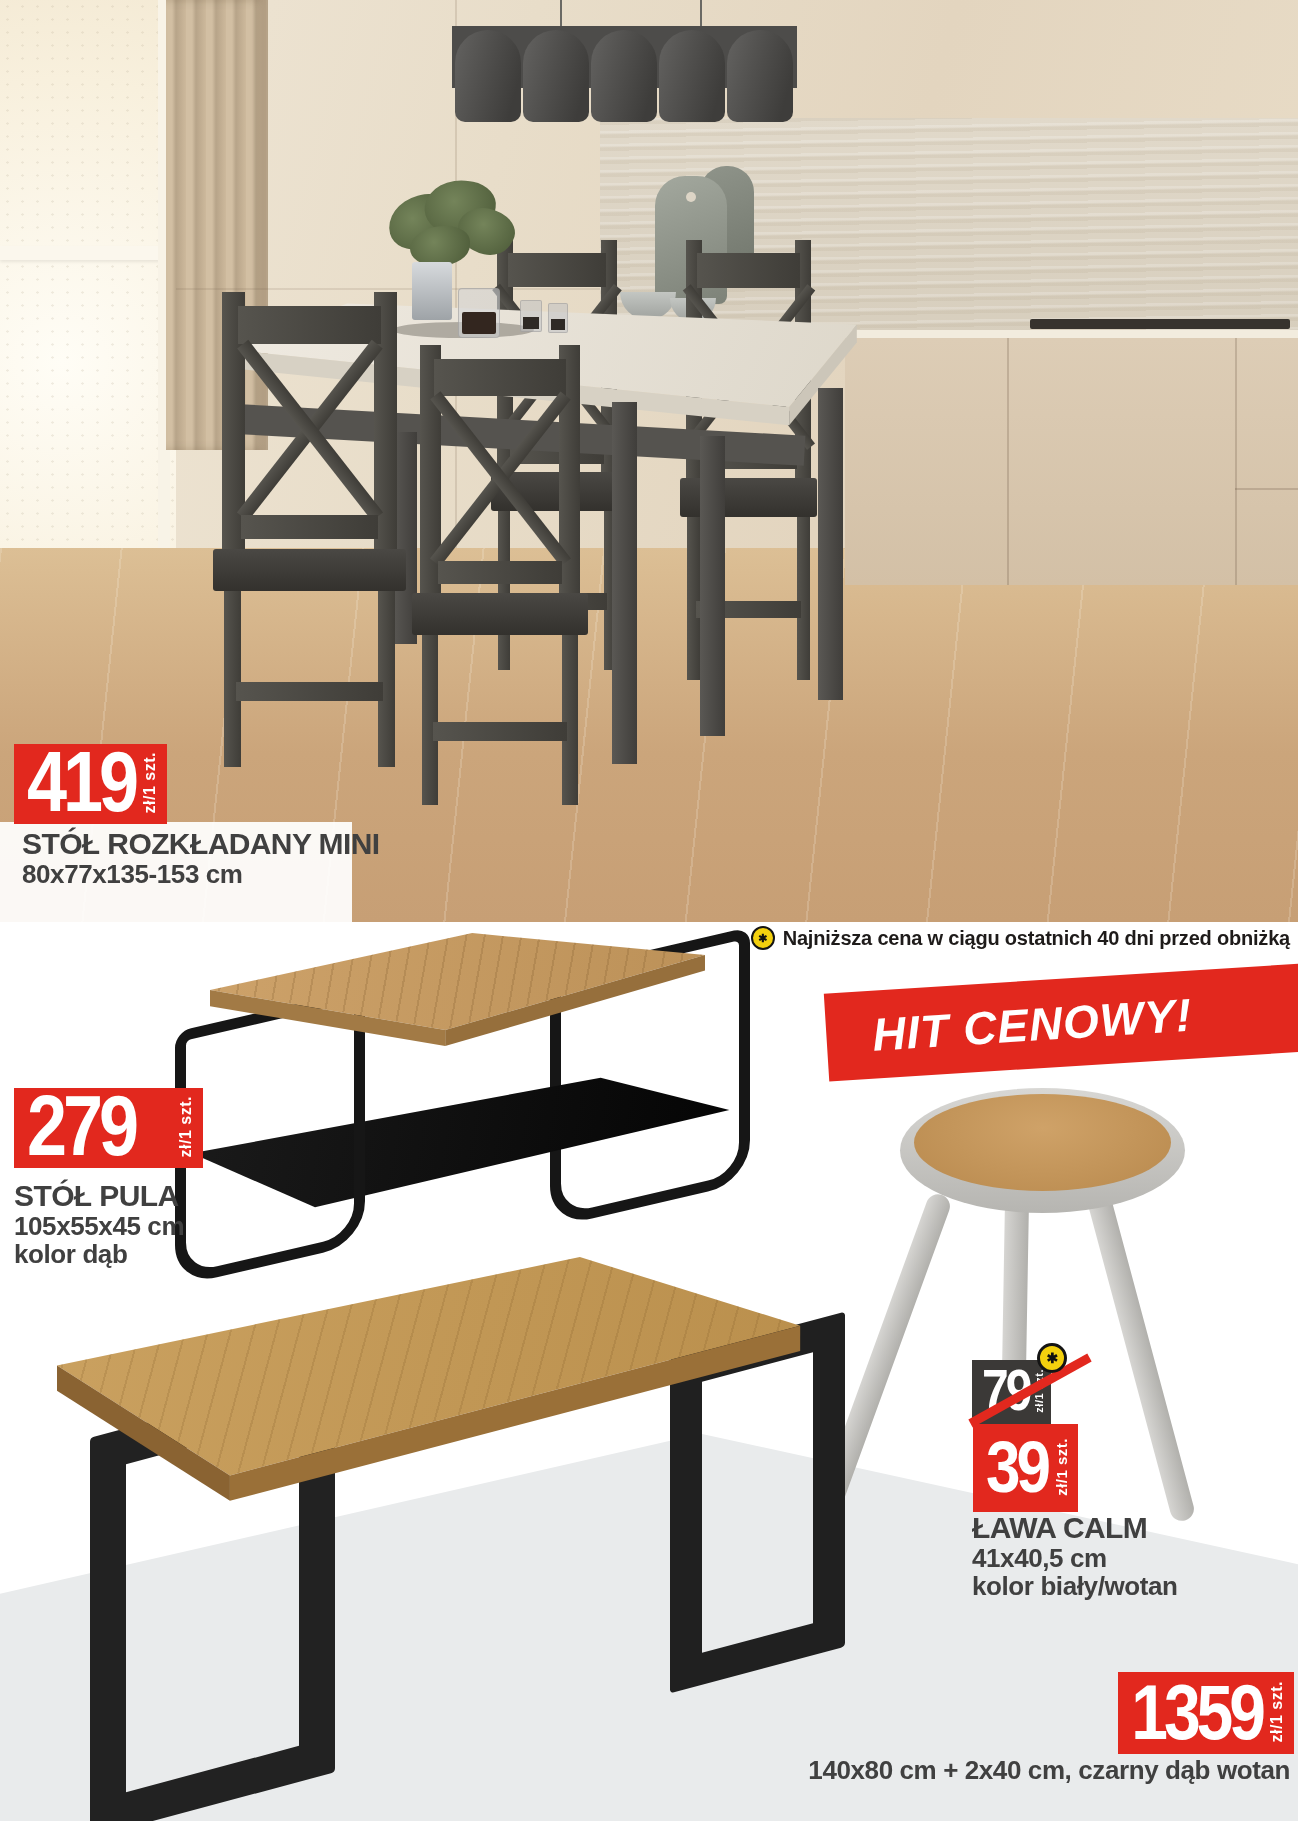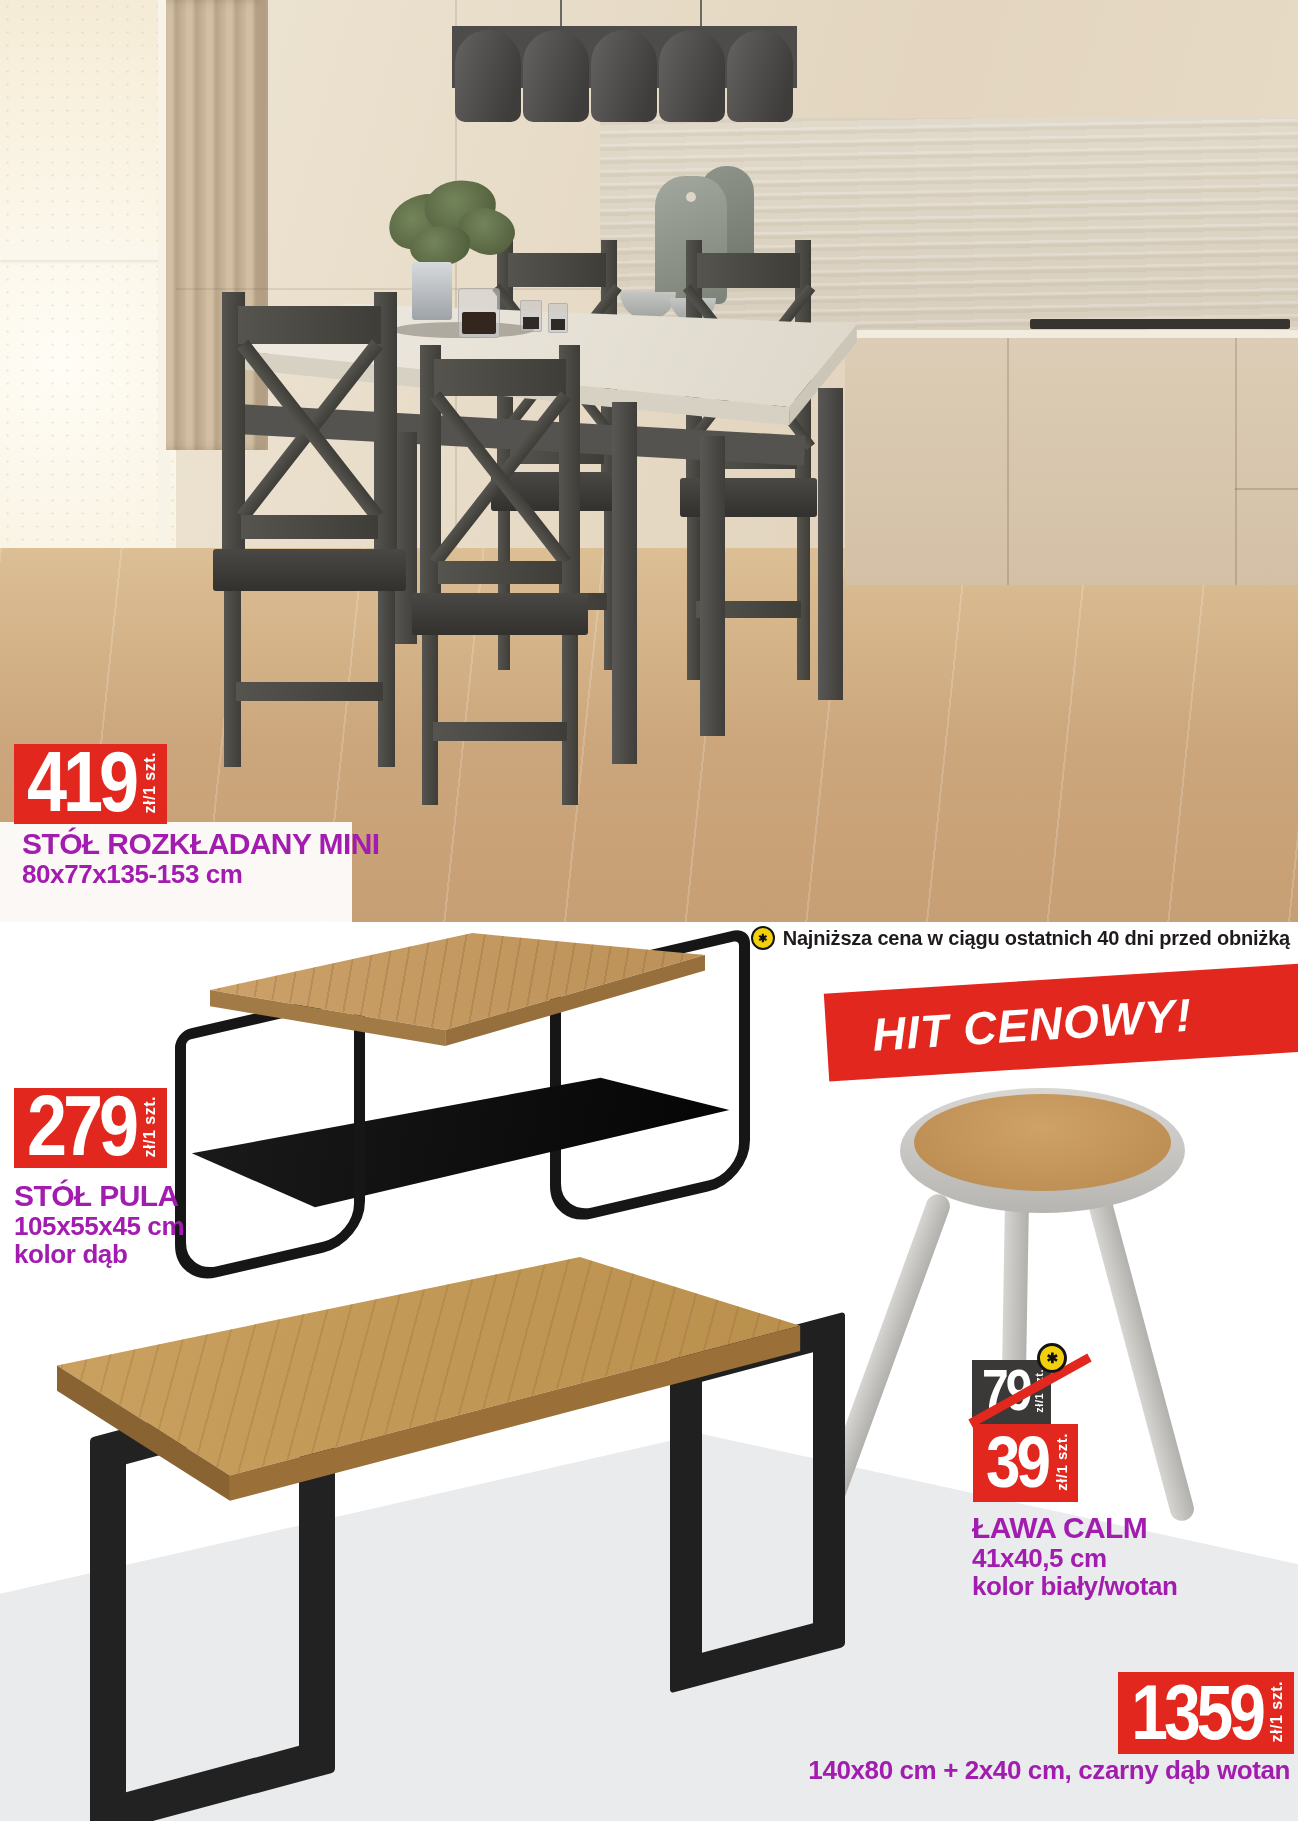--- a/index.html
+++ b/index.html
@@ -126,34 +126,34 @@
   .i-e1{position:absolute;inset:0;background:#8a6332;clip-path:polygon(3.95% 20.9%,25.3% 40%,25.3% 44.4%,3.95% 25.3%);}
   .i-e2{position:absolute;inset:0;background:#9a7038;clip-path:polygon(25.3% 40%,95.7% 14%,95.7% 18.4%,25.3% 44.4%);}
 
   
   .badge{position:absolute;display:flex;align-items:center;background:#e2281e;color:#fff;
          padding:4px 9px 6px 13px;z-index:6;}
   .badge .n{display:inline-block;font-weight:bold;line-height:.82;letter-spacing:-4px;transform:scaleY(1.18);}
   .badge .u{writing-mode:vertical-rl;transform:rotate(180deg);font-weight:bold;font-size:16px;
             line-height:1;margin-left:7px;letter-spacing:.5px;}
   .b419{left:14px;top:744px;height:80px;} .b419 .n{font-size:72px;}
-  .b279{left:14px;top:1088px;height:80px;} .b279 .n{font-size:72px;}
-  .b39{left:973px;top:1424px;height:78px;} .b39 .n{font-size:62px;} .b39 .u{font-size:15px;}
+  .b279{left:14px;top:1088px;height:80px;gap:36px;} .b279 .n{font-size:72px;}
+  .b39{left:973px;top:1424px;height:88px;} .b39 .n{font-size:62px;} .b39 .u{font-size:15px;}
   .b1359{right:4px;top:1672px;height:82px;} .b1359 .n{font-size:66px;}
   .b79{left:972px;top:1360px;height:64px;background:#3b3937;padding:2px 6px 4px 10px;}
   .b79 .n{font-size:48px;letter-spacing:-3px;} .b79 .u{font-size:11px;margin-left:5px;}
   .strike{position:absolute;left:-10px;top:26px;width:136px;height:9px;background:#e2281e;
           transform:rotate(-29deg);z-index:2;}
   .star{width:30px;height:30px;border-radius:50%;background:#f3d00e;border:3px solid #141414;
         display:flex;align-items:center;justify-content:center;font-size:14px;color:#111;font-weight:bold;line-height:1;}
   .star.on-badge{position:absolute;right:-16px;top:-17px;z-index:3;}
   .star.small{width:24px;height:24px;border-width:2px;font-size:11px;flex:0 0 auto;}
 
   .panel419{position:absolute;left:0;top:822px;width:352px;height:100px;background:rgba(255,255,255,.93);z-index:5;}
-  .ptext{position:absolute;color:#a21caf;z-index:7;}
+  .ptext{position:absolute;color:#404040;z-index:7;}
   .ptext .nm{font-size:30px;font-weight:bold;letter-spacing:-.6px;line-height:1.06;}
   .ptext .ln{font-size:26px;font-weight:bold;letter-spacing:-.4px;line-height:1.1;}
   .t419{left:22px;top:828px;} .t279{left:14px;top:1180px;} .tcalm{left:972px;top:1512px;}
   .tiris{right:8px;top:1756px;text-align:right;}
 
   .note{position:absolute;top:926px;right:8px;display:flex;align-items:center;gap:8px;z-index:7;
         font-weight:bold;font-size:20px;color:#1e1b1a;letter-spacing:-.2px;}
   .hit{position:absolute;left:826px;top:976px;width:560px;height:88px;background:#e2281e;
        transform:rotate(-3.6deg);display:flex;align-items:center;padding-left:46px;z-index:5;}
   .hit span{color:#fff;font-style:italic;font-weight:bold;font-size:46px;letter-spacing:1px;}

